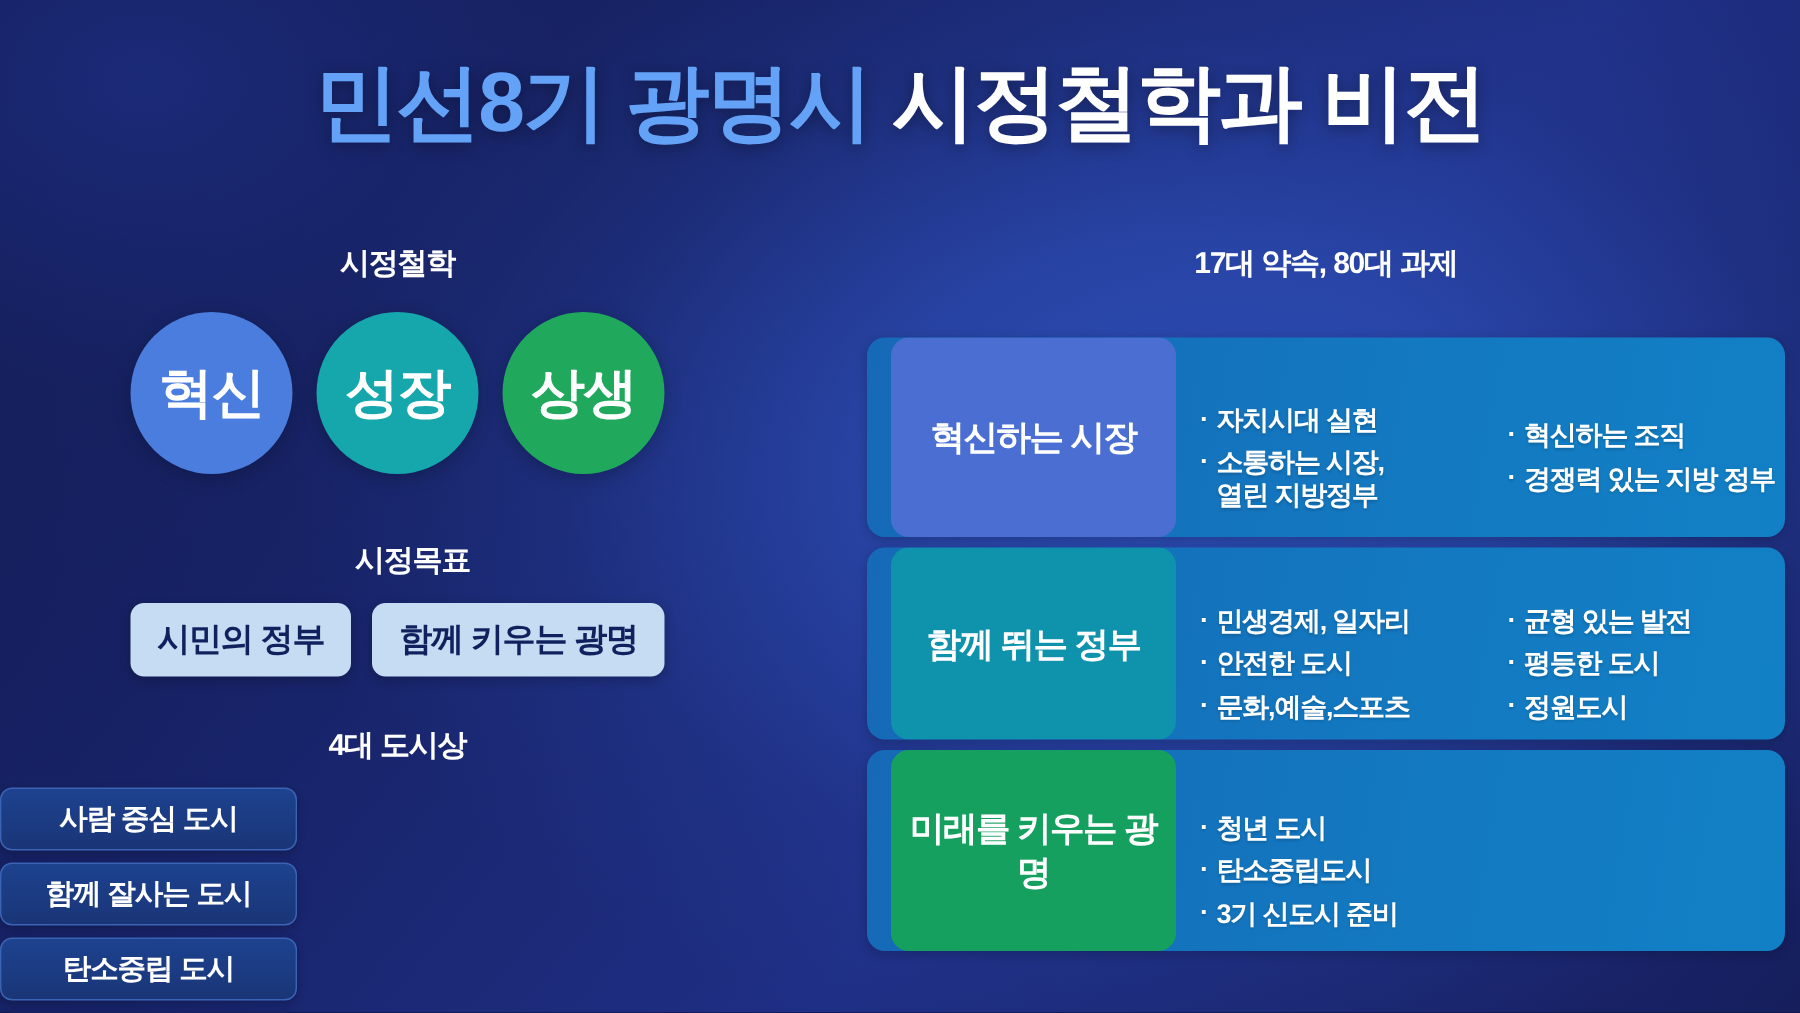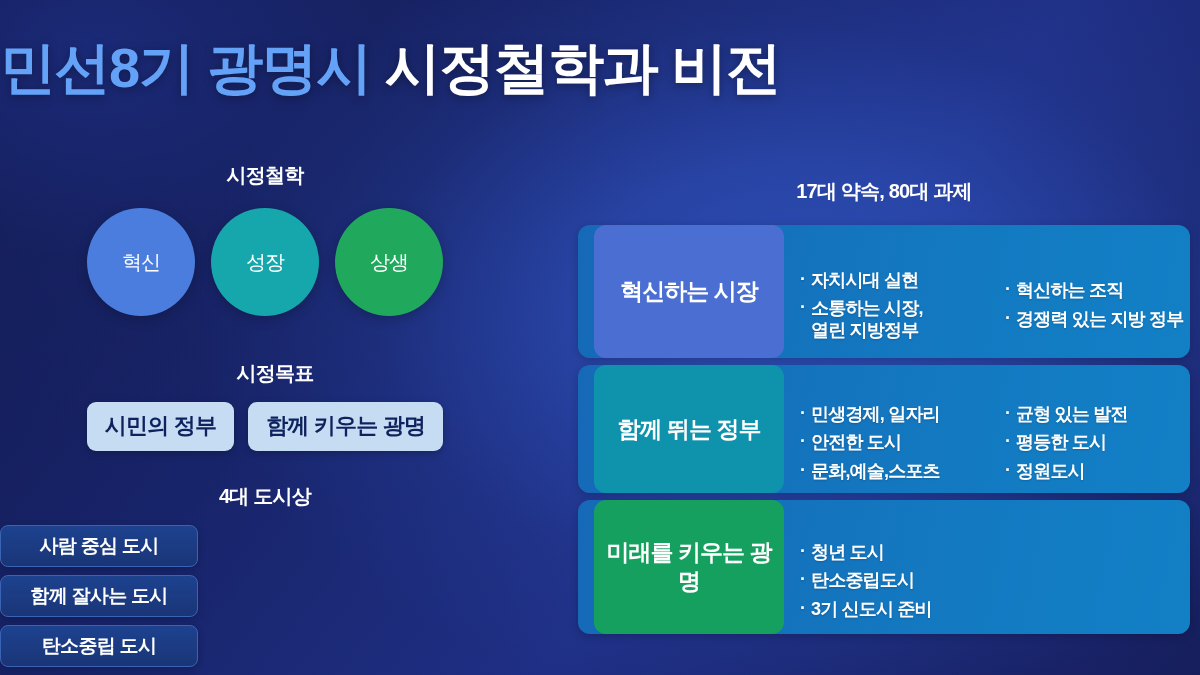--- a/index.html
+++ b/index.html
@@ -24,20 +24,21 @@
     color: #ffffff;
     user-select: none;
   }
 
   
   .title-wrap {
     position: absolute;
     top: 40px;
     left: 0;
     width: 1200px;
+    text-align: center;
     white-space: nowrap;
   }
   .title-a, .title-b {
     font-size: 56px;
     font-weight: bold;
     letter-spacing: -1.5px;
     line-height: 1;
     vertical-align: middle;
   }
   .title-a {
@@ -82,22 +83,22 @@
     justify-content: center;
     gap: 16px;
   }
   .circle {
     width: 108px;
     height: 108px;
     border-radius: 50%;
     display: flex;
     align-items: center;
     justify-content: center;
-    font-size: 20px;
-    font-weight: normal;
+    font-size: 36px;
+    font-weight: bold;
     color: #ffffff;
     letter-spacing: -1px;
     box-shadow: 0 3px 12px rgba(0,0,0,0.22);
   }
   .c-innovation { background: #4a7ddd; }
   .c-growth     { background: #16a7ac; }
   .c-symbiosis  { background: #20a95d; }
 
   .goal-row {
     position: absolute;
@@ -149,21 +150,21 @@
   }
 
   
   #right-col {
     position: absolute;
     left: 530px;
     top: 150px;
     width: 670px;
     height: 500px;
   }
-  .head-promise { left: 48px; top: 12px; width: 612px; margin-top: 16px; }
+  .head-promise { left: 48px; top: 12px; width: 612px; }
 
   .promise-rows {
     position: absolute;
     left: 48px;
     top: 75px;
     width: 612px;
   }
   .promise-row {
     position: relative;
     display: flex;

